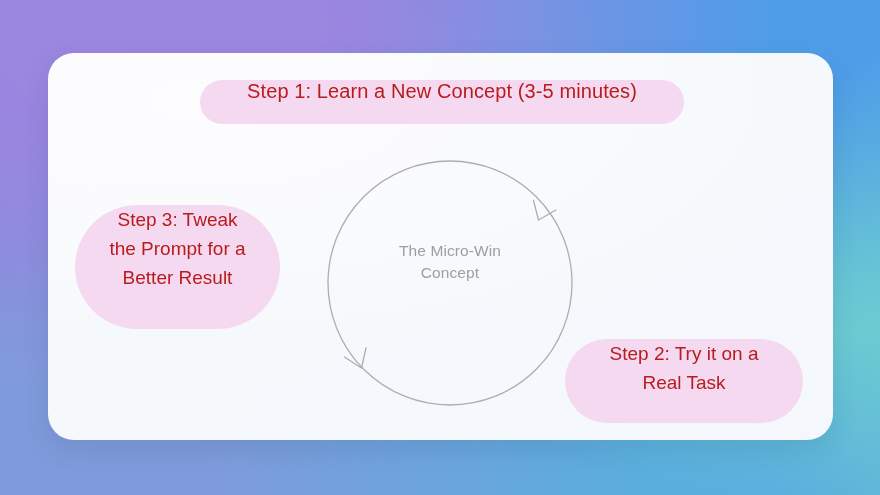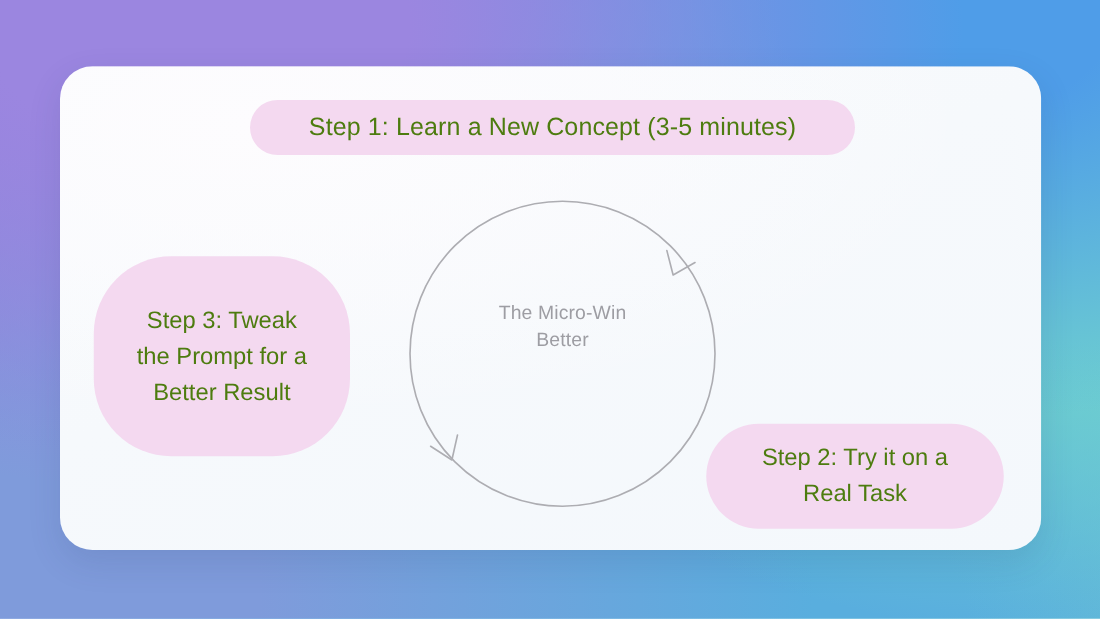--- a/index.html
+++ b/index.html
@@ -67,44 +67,44 @@
     line-height: 22px;
     color: #9d9da3;
     letter-spacing: 0.1px;
     white-space: pre-line;
   }
 
   
   .pill {
     position: absolute;
     background: #f4d9f0;
-    color: #4d7c0f;
+    color: #b91c1c;
     display: flex;
-    align-items: center;
+    align-items: flex-start;
     justify-content: center;
     text-align: center;
     white-space: pre-line;
     box-sizing: border-box;
   }
 
   .pill-step1 {
     left: 152px;     
     top: 27px;       
     width: 484px;    
     height: 44px;
     border-radius: 22px;
     font-size: 20px;
     letter-spacing: 0.1px;
   }
 
   .pill-step3 {
     left: 27px;      
     top: 152px;      
     width: 205px;    
-    height: 160px;
+    height: 124px;
     border-radius: 62px;
     font-size: 19px;
     line-height: 29px;
   }
 
   .pill-step2 {
     left: 517px;     
     top: 255px;      
     width: 238px;    
     height: 84px;
@@ -123,21 +123,21 @@
 
     <div class="ring-wrap">
       <svg class="ring-svg" viewBox="0 0 300 300" xmlns="http://www.w3.org/2000/svg">
         <circle cx="150" cy="150" r="122" fill="none" stroke="#adadb2" stroke-width="1.3"></circle>
 
         <path d="M 233.5 67.5 L 238.5 87.0 L 256.0 77.0" fill="none" stroke="#adadb2" stroke-width="1.3" stroke-linecap="round" stroke-linejoin="round"></path>
 
         <path d="M 66.0 215.0 L 61.5 235.0 L 44.5 224.0" fill="none" stroke="#adadb2" stroke-width="1.3" stroke-linecap="round" stroke-linejoin="round"></path>
       </svg>
       <div class="ring-label">The Micro-Win
-Better</div>
+Concept</div>
     </div>
 
     <div class="pill pill-step1">
       <span>Step 1: Learn a New Concept (3-5 minutes)</span>
     </div>
 
     <div class="pill pill-step3">
       <span>Step 3: Tweak
 the Prompt for a
 Better Result</span>

